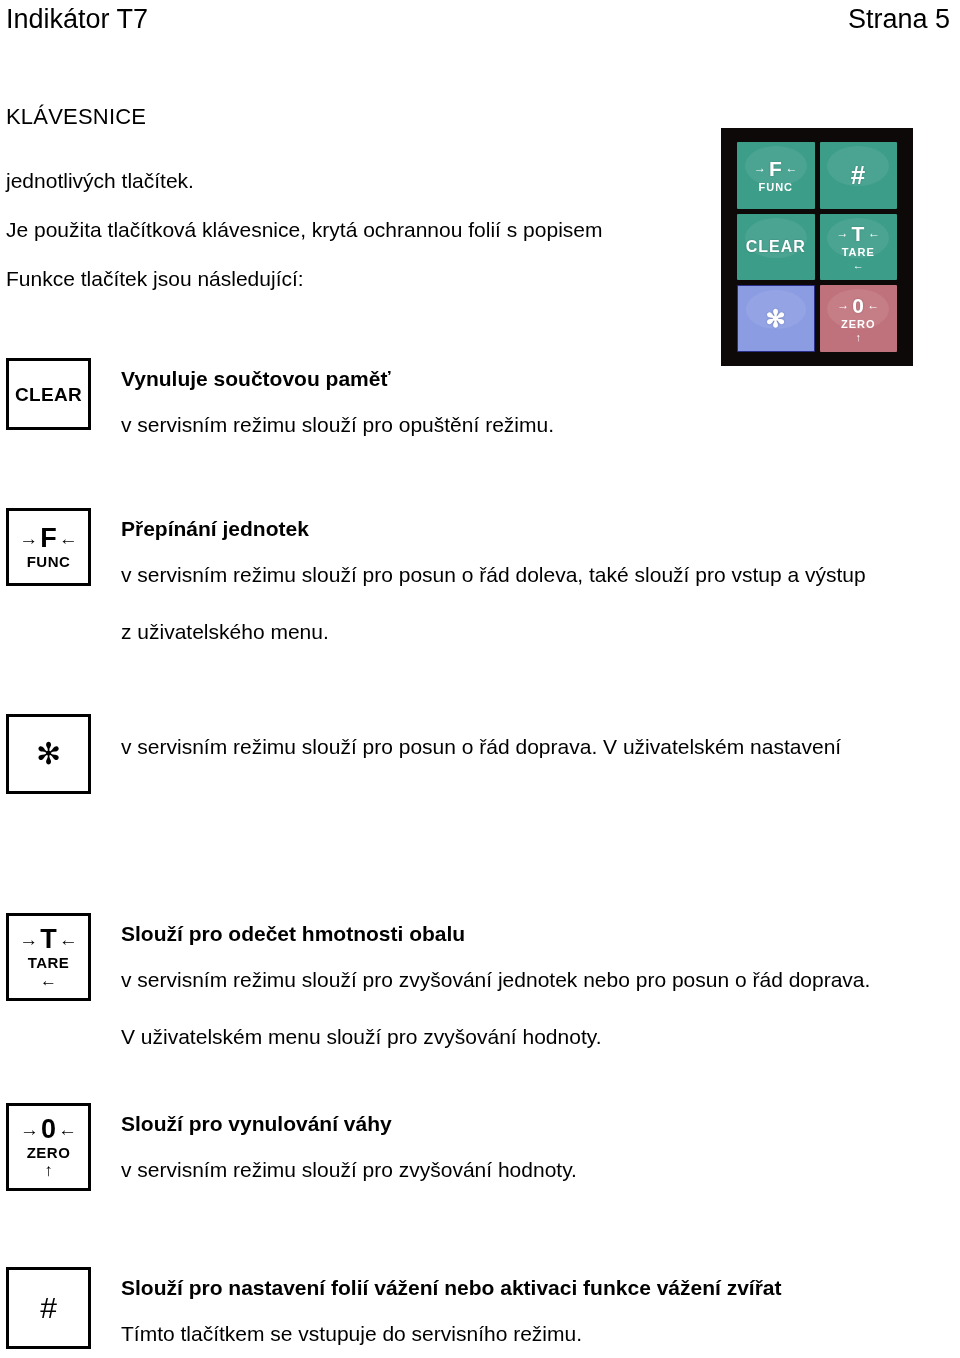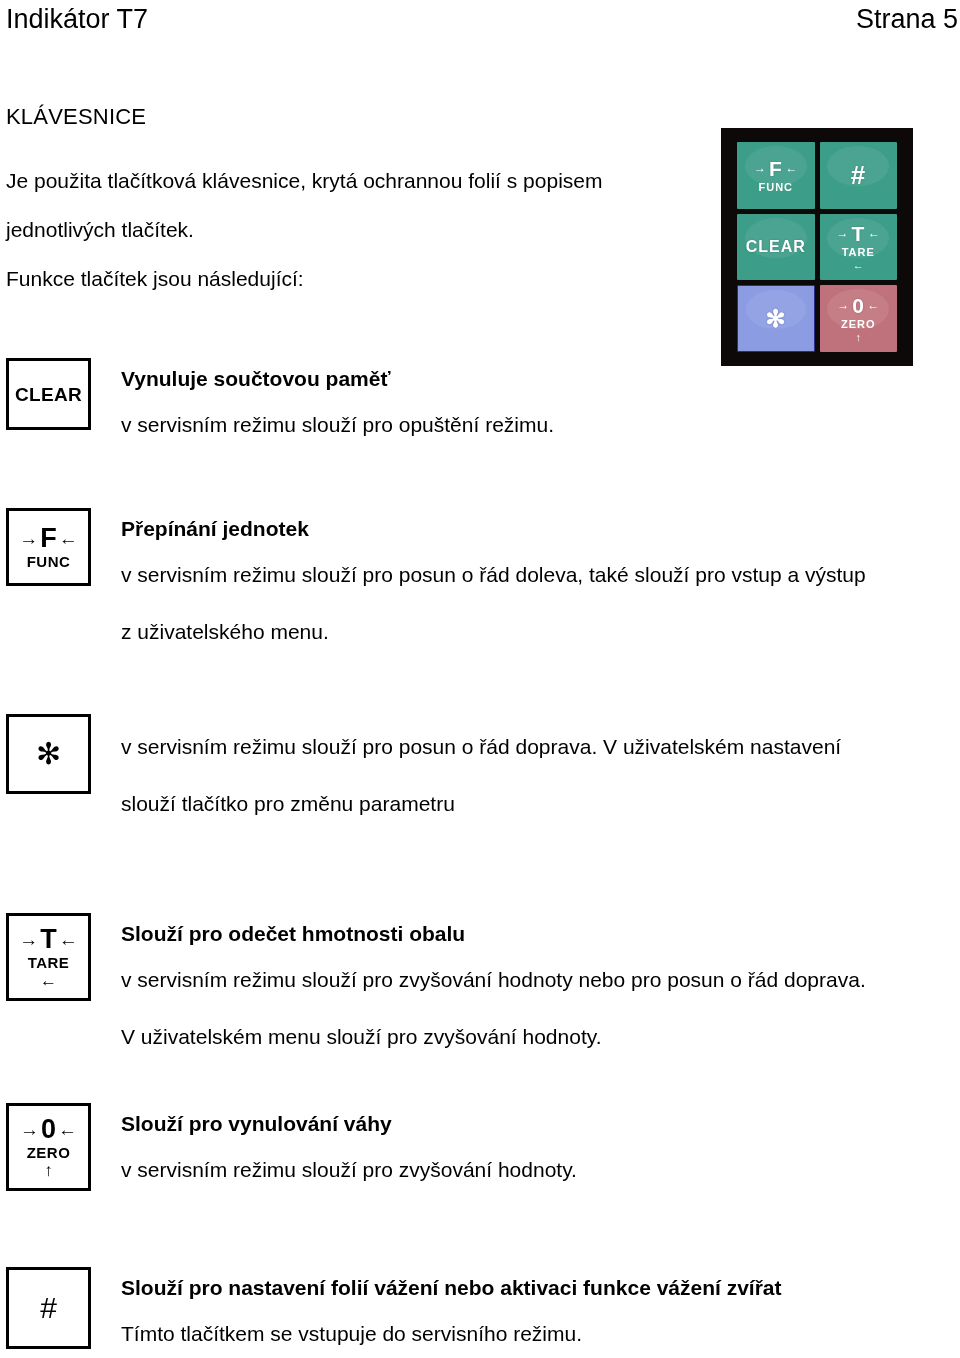--- a/index.html
+++ b/index.html
@@ -19,21 +19,21 @@
   
   .page-header {
     position: absolute;
     top: 0px;
     left: 0px;
     width: 960px;
     height: 46px;
     display: flex;
     justify-content: space-between;
     align-items: flex-start;
-    padding: 4px 2px 0 6px;
+    padding: 4px 10px 0 6px;
     box-sizing: border-box;
   }
   .header-left, .header-right {
     font-size: 27px;
     line-height: 30px;
     font-weight: 400;
     white-space: nowrap;
   }
 
   
@@ -234,22 +234,22 @@
       <span class="kp-main">0</span>
       <span class="kp-arrow">←</span>
     </div>
     <div class="kp-sub">ZERO</div>
     <div class="kp-sub2">↑</div>
   </div>
 </div>
 
 <div class="content">
   <h1 class="section-title">KLÁVESNICE</h1>
+  <p class="intro">jednotlivých tlačítek.</p>
   <p class="intro">Je použita tlačítková klávesnice, krytá ochrannou folií s popisem</p>
-  <p class="intro">jednotlivých tlačítek.</p>
   <p class="intro underlined">Funkce tlačítek jsou následující:</p>
 </div>
 
 <div class="key-entry" style="top:358px;">
   <div class="key-icon" style="width:85px;height:72px;">
     <span class="ki-word">CLEAR</span>
   </div>
   <div class="key-text">
     <p class="key-heading">Vynuluje součtovou paměť</p>
     <p class="key-body">v servisním režimu slouží pro opuštění režimu.</p>
@@ -271,37 +271,36 @@
     <p class="key-body">z uživatelského menu.</p>
   </div>
 </div>
 
 <div class="key-entry" style="top:714px;">
   <div class="key-icon" style="width:85px;height:80px;">
     <span class="ki-sym">✻</span>
   </div>
   <div class="key-text">
     <p class="key-body">v servisním režimu slouží pro posun o řád doprava. V uživatelském nastavení</p>
-    <p class="key-body">slouží tlačítko pro změnu parametru</p>
   </div>
 </div>
 
 <div class="key-entry" style="top:913px;">
   <div class="key-icon" style="width:85px;height:88px;">
     <div class="ki-row">
       <span class="ki-arrow">→</span>
       <span class="ki-letter">T</span>
       <span class="ki-arrow">←</span>
     </div>
     <span class="ki-sub">TARE</span>
     <span class="ki-sub3">←</span>
   </div>
   <div class="key-text">
     <p class="key-heading">Slouží pro odečet hmotnosti obalu</p>
-    <p class="key-body">v servisním režimu slouží pro zvyšování hodnoty nebo pro posun o řád doprava.</p>
+    <p class="key-body">v servisním režimu slouží pro zvyšování jednotek nebo pro posun o řád doprava.</p>
     <p class="key-body">V uživatelském menu slouží pro zvyšování hodnoty.</p>
   </div>
 </div>
 
 <div class="key-entry" style="top:1103px;">
   <div class="key-icon" style="width:85px;height:88px;">
     <div class="ki-row">
       <span class="ki-arrow">→</span>
       <span class="ki-letter">0</span>
       <span class="ki-arrow">←</span>

